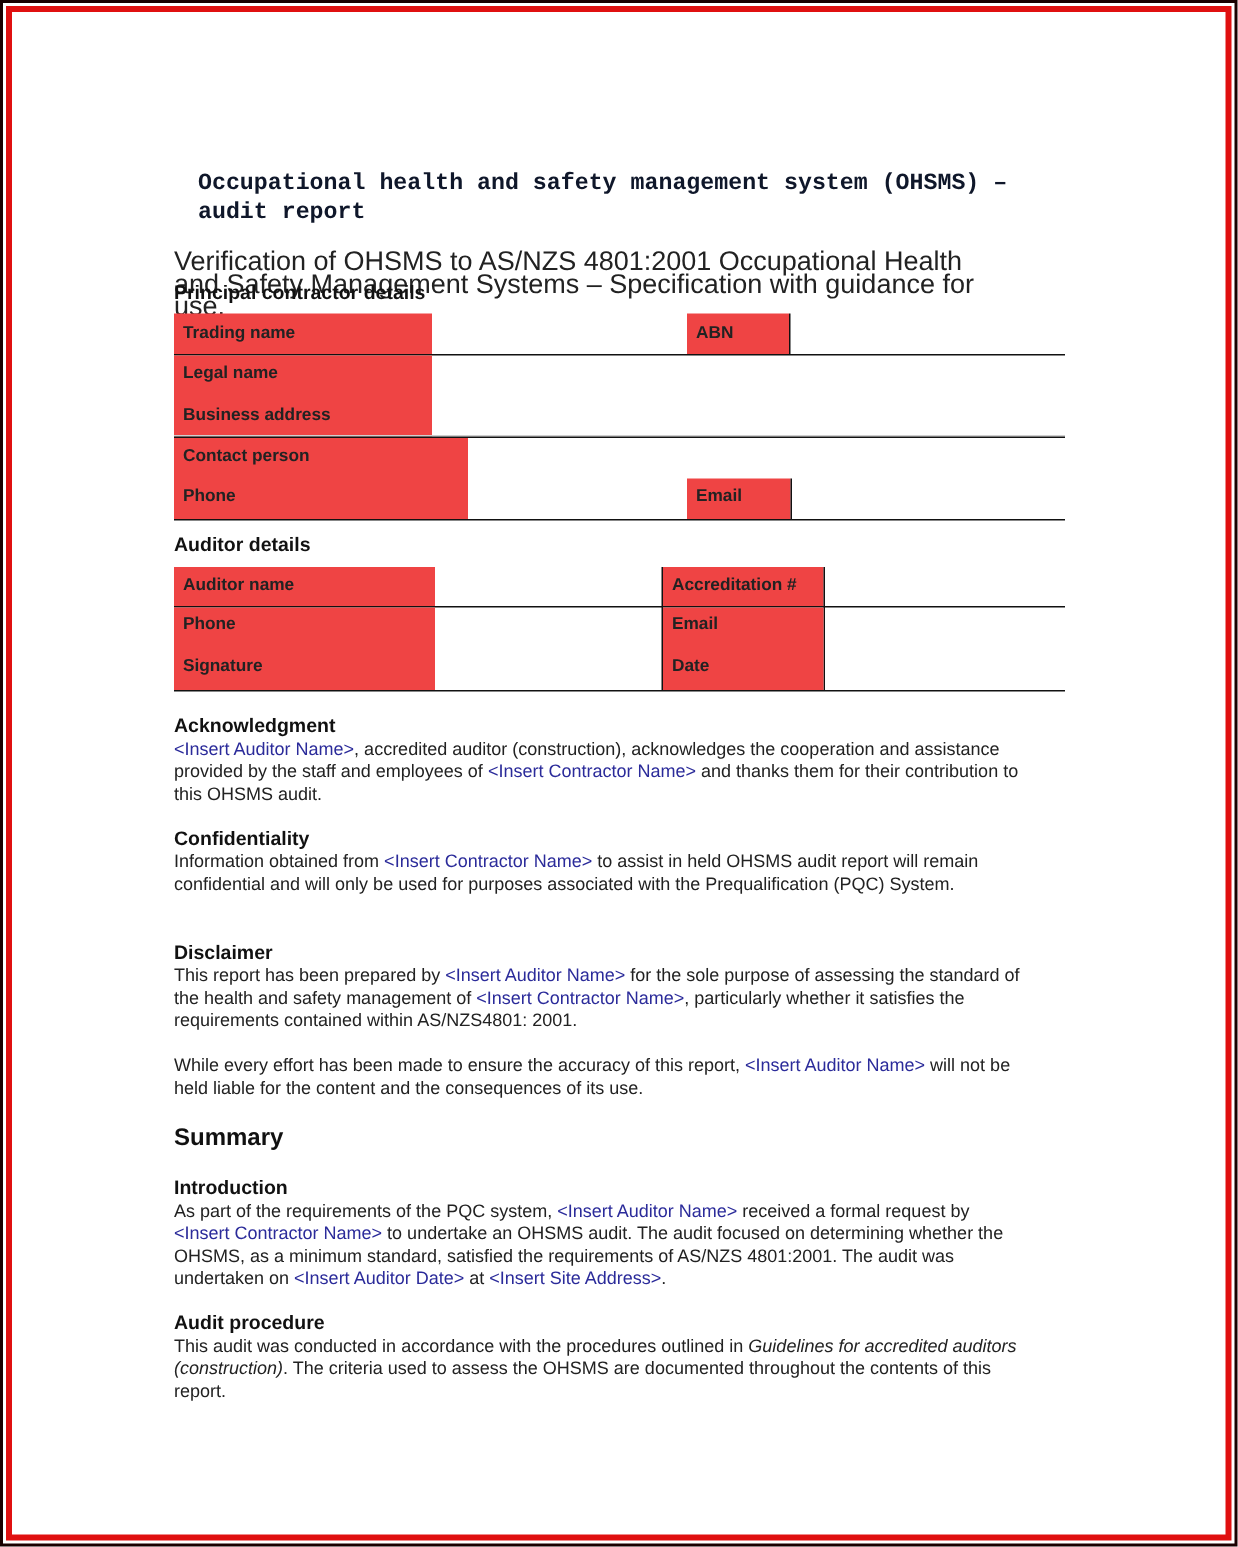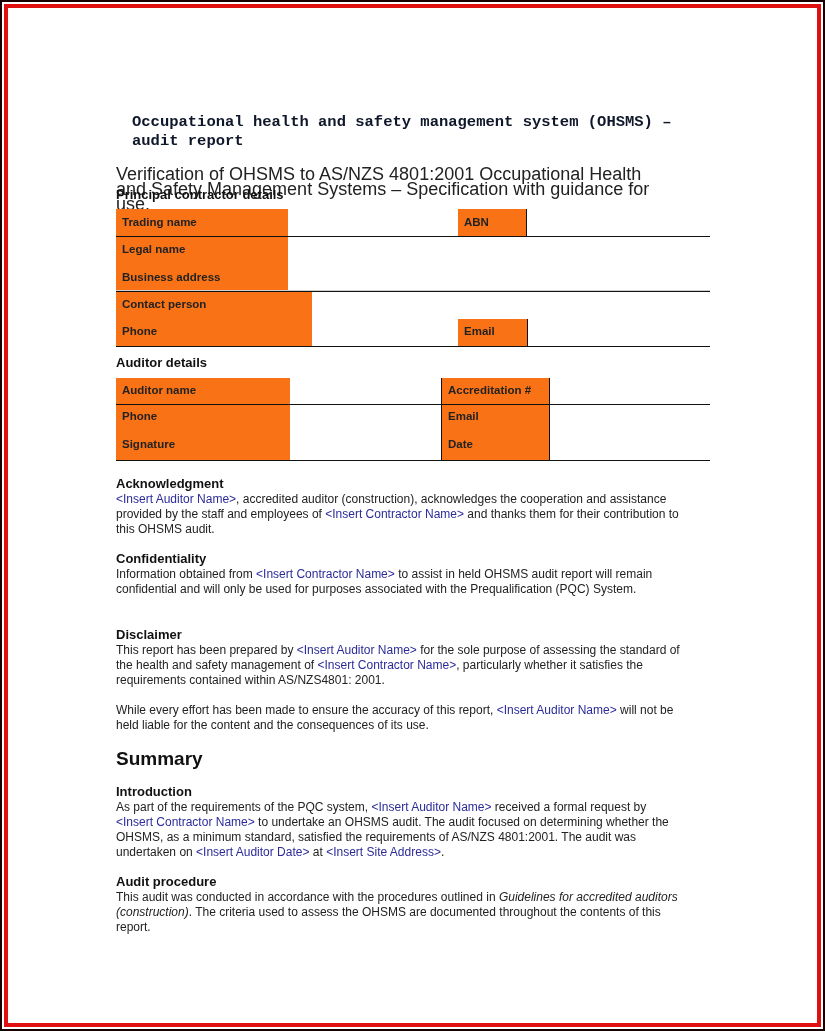--- a/index.html
+++ b/index.html
@@ -28,33 +28,33 @@
     }
     .subtitle {
       font-size: 18px; line-height: 15px; margin: 14px 0 0 0; color: #222;
       width: 540px;
     }
     .h3 {
       font-weight: bold; font-size: 13px; line-height: 16px; margin: 0; color: #111;
     }
     .tbl { position: relative; width: 594px; font-size: 11.5px; font-weight: bold; color: #222; }
     .lbl {
-      position: absolute; background: #f97316;
+      position: absolute; background: #ef4444;
       box-sizing: border-box; padding-left: 6px;
     }
     .hl { position: absolute; left: 0; right: 0; height: 1px; background: #111; }
     .hl.light { background: #cfcfcf; }
     .vl { position: absolute; width: 1px; background: #111; }
     .t { position: absolute; left: 6px; }
     p.body {
       font-size: 12px; line-height: 15px; margin: 0; color: #222;
     }
     .ph { color: #2b2b9a; }
     .summary {
-      font-weight: bold; font-size: 19px; line-height: 22px; margin: 0; color: #111;
+      font-weight: bold; font-size: 16px; line-height: 22px; margin: 0; color: #111;
     }
     .abs { position: absolute; left: 0; }
   </style>
 </head>
 <body>
 
 <div class="frame">
   <div class="frame-inner"></div>
 </div>
 

